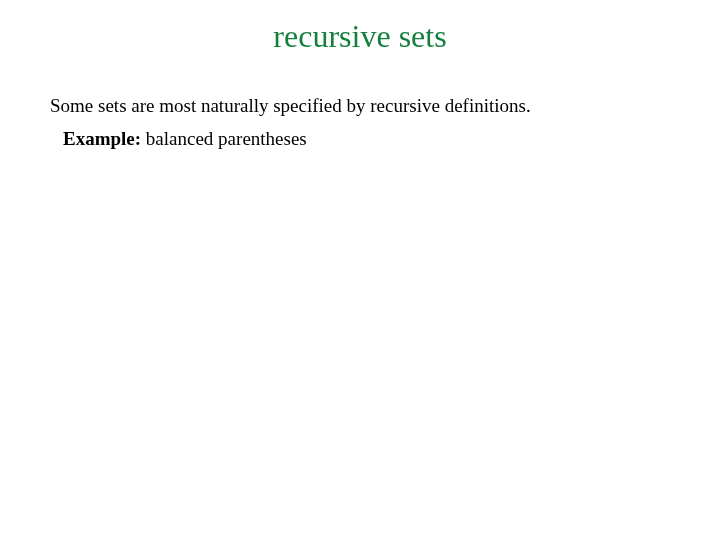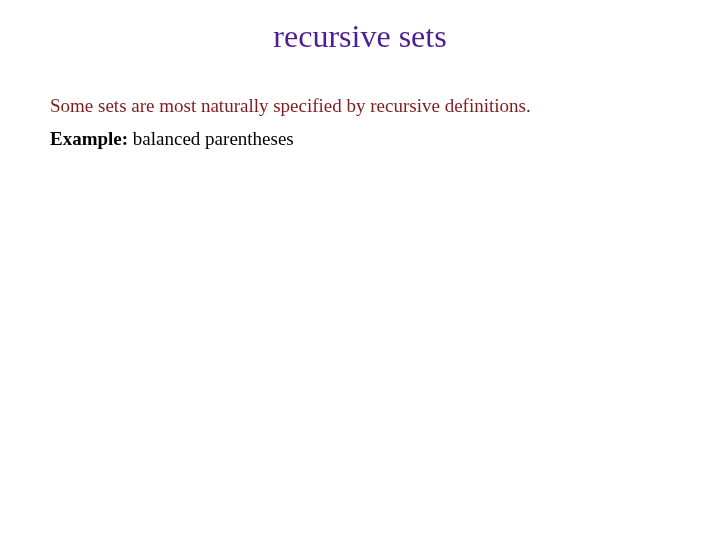--- a/index.html
+++ b/index.html
@@ -18,36 +18,37 @@
     .slide {
       width: 100%;
       height: 100%;
       padding: 18px 50px 30px 50px;
     }
     .title {
       text-align: center;
       font-size: 32px;
       font-weight: normal;
       margin-bottom: 38px;
-      color: #4c1d95;
+      color: #15803d;
     }
     .body-text {
       font-size: 19px;
       line-height: 1.35;
-      color: #7f1d1d;
+      color: #000000;
     }
     .para1 {
       margin-bottom: 6px;
     }
     .para2 {
       margin-bottom: 30px;
     }
     .example-block {
       font-size: 19px;
       line-height: 1.5;
+      margin-left: 13px;
     }
     .example-line {
       margin-bottom: 2px;
     }
     .bold {
       font-weight: bold;
     }
   </style>
 </head>
 <body>

